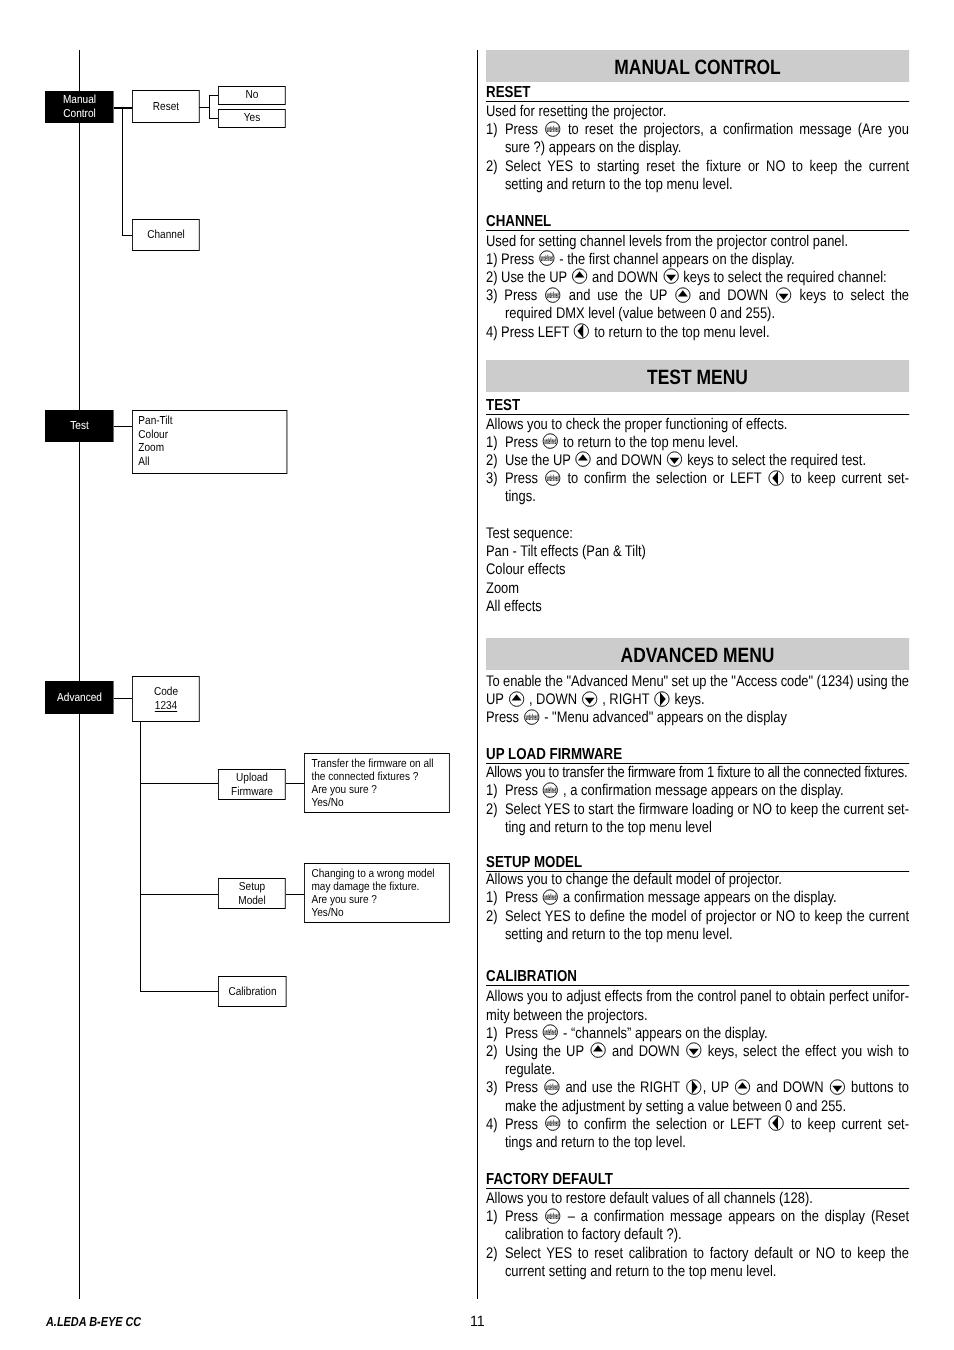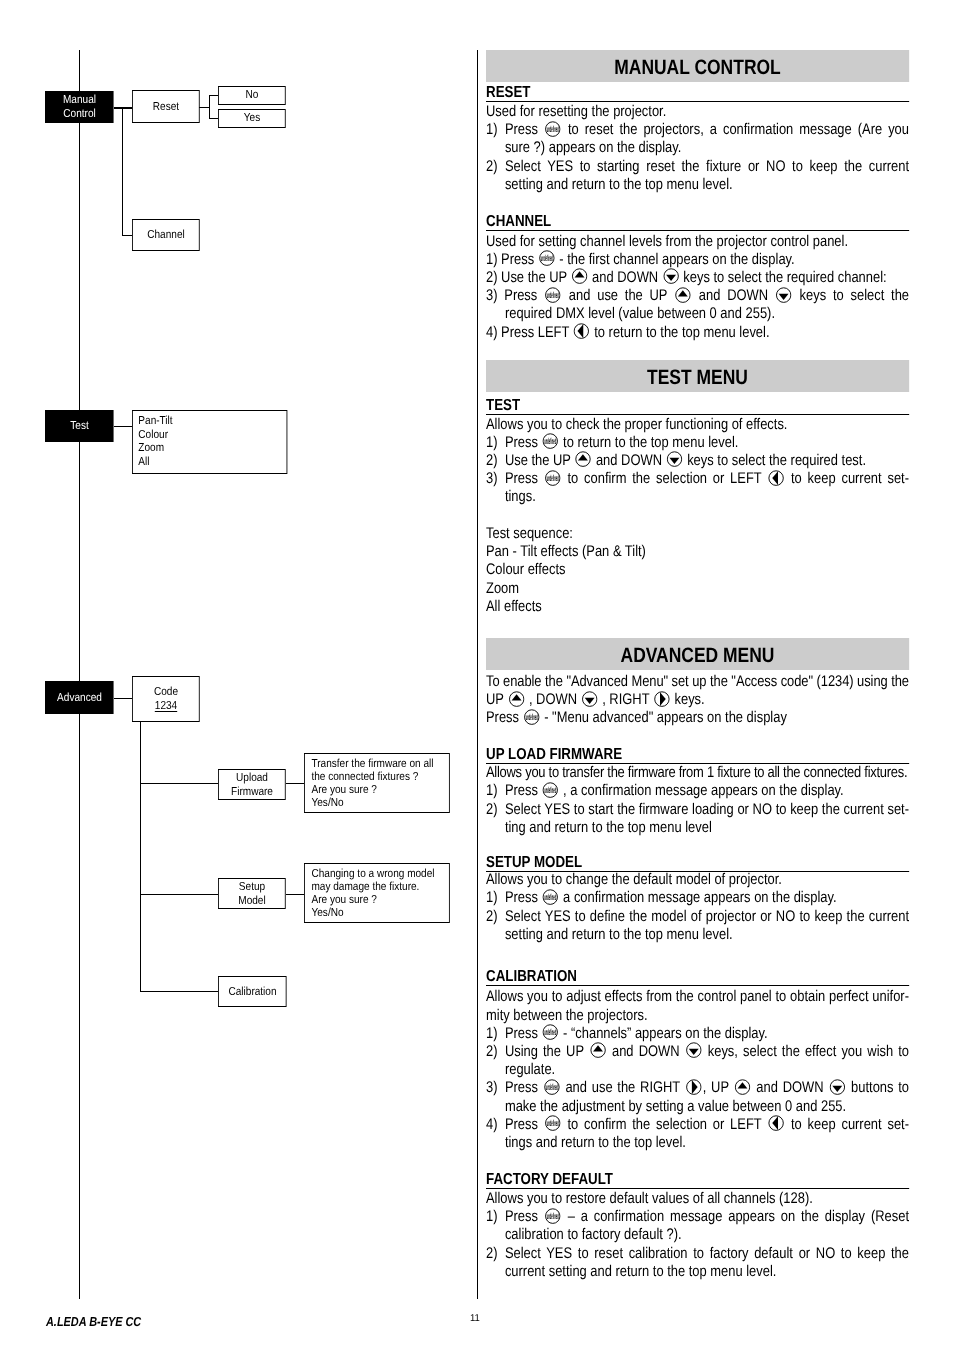--- a/index.html
+++ b/index.html
@@ -35,21 +35,21 @@
   .in1{padding-left:22.5px;}
   .numcol{display:inline-block;width:22.5px;}
 
   
   .ic{display:inline-block;width:19.06px;height:0;vertical-align:baseline;margin:0 1.2px;
       position:relative;overflow:visible;line-height:0;}
   .ic svg{position:absolute;left:0;top:-13.6px;width:19.06px;height:16.2px;}
 
   .footl{position:absolute;font-weight:bold;font-style:italic;font-size:13px;
          transform:scaleX(0.838);transform-origin:0 0;white-space:nowrap;}
-  .footc{position:absolute;font-size:10px;transform:scaleX(0.95);transform-origin:0 0;}
+  .footc{position:absolute;font-size:15px;transform:scaleX(0.95);transform-origin:0 0;}
 </style>
 </head>
 <body>
 
 <div class="page">
 
   <div class="vrule" style="left:79px;top:50px;height:1249px;"></div>
   <div class="vrule" style="left:477px;top:50px;height:1249px;"></div>
 
   <div>

